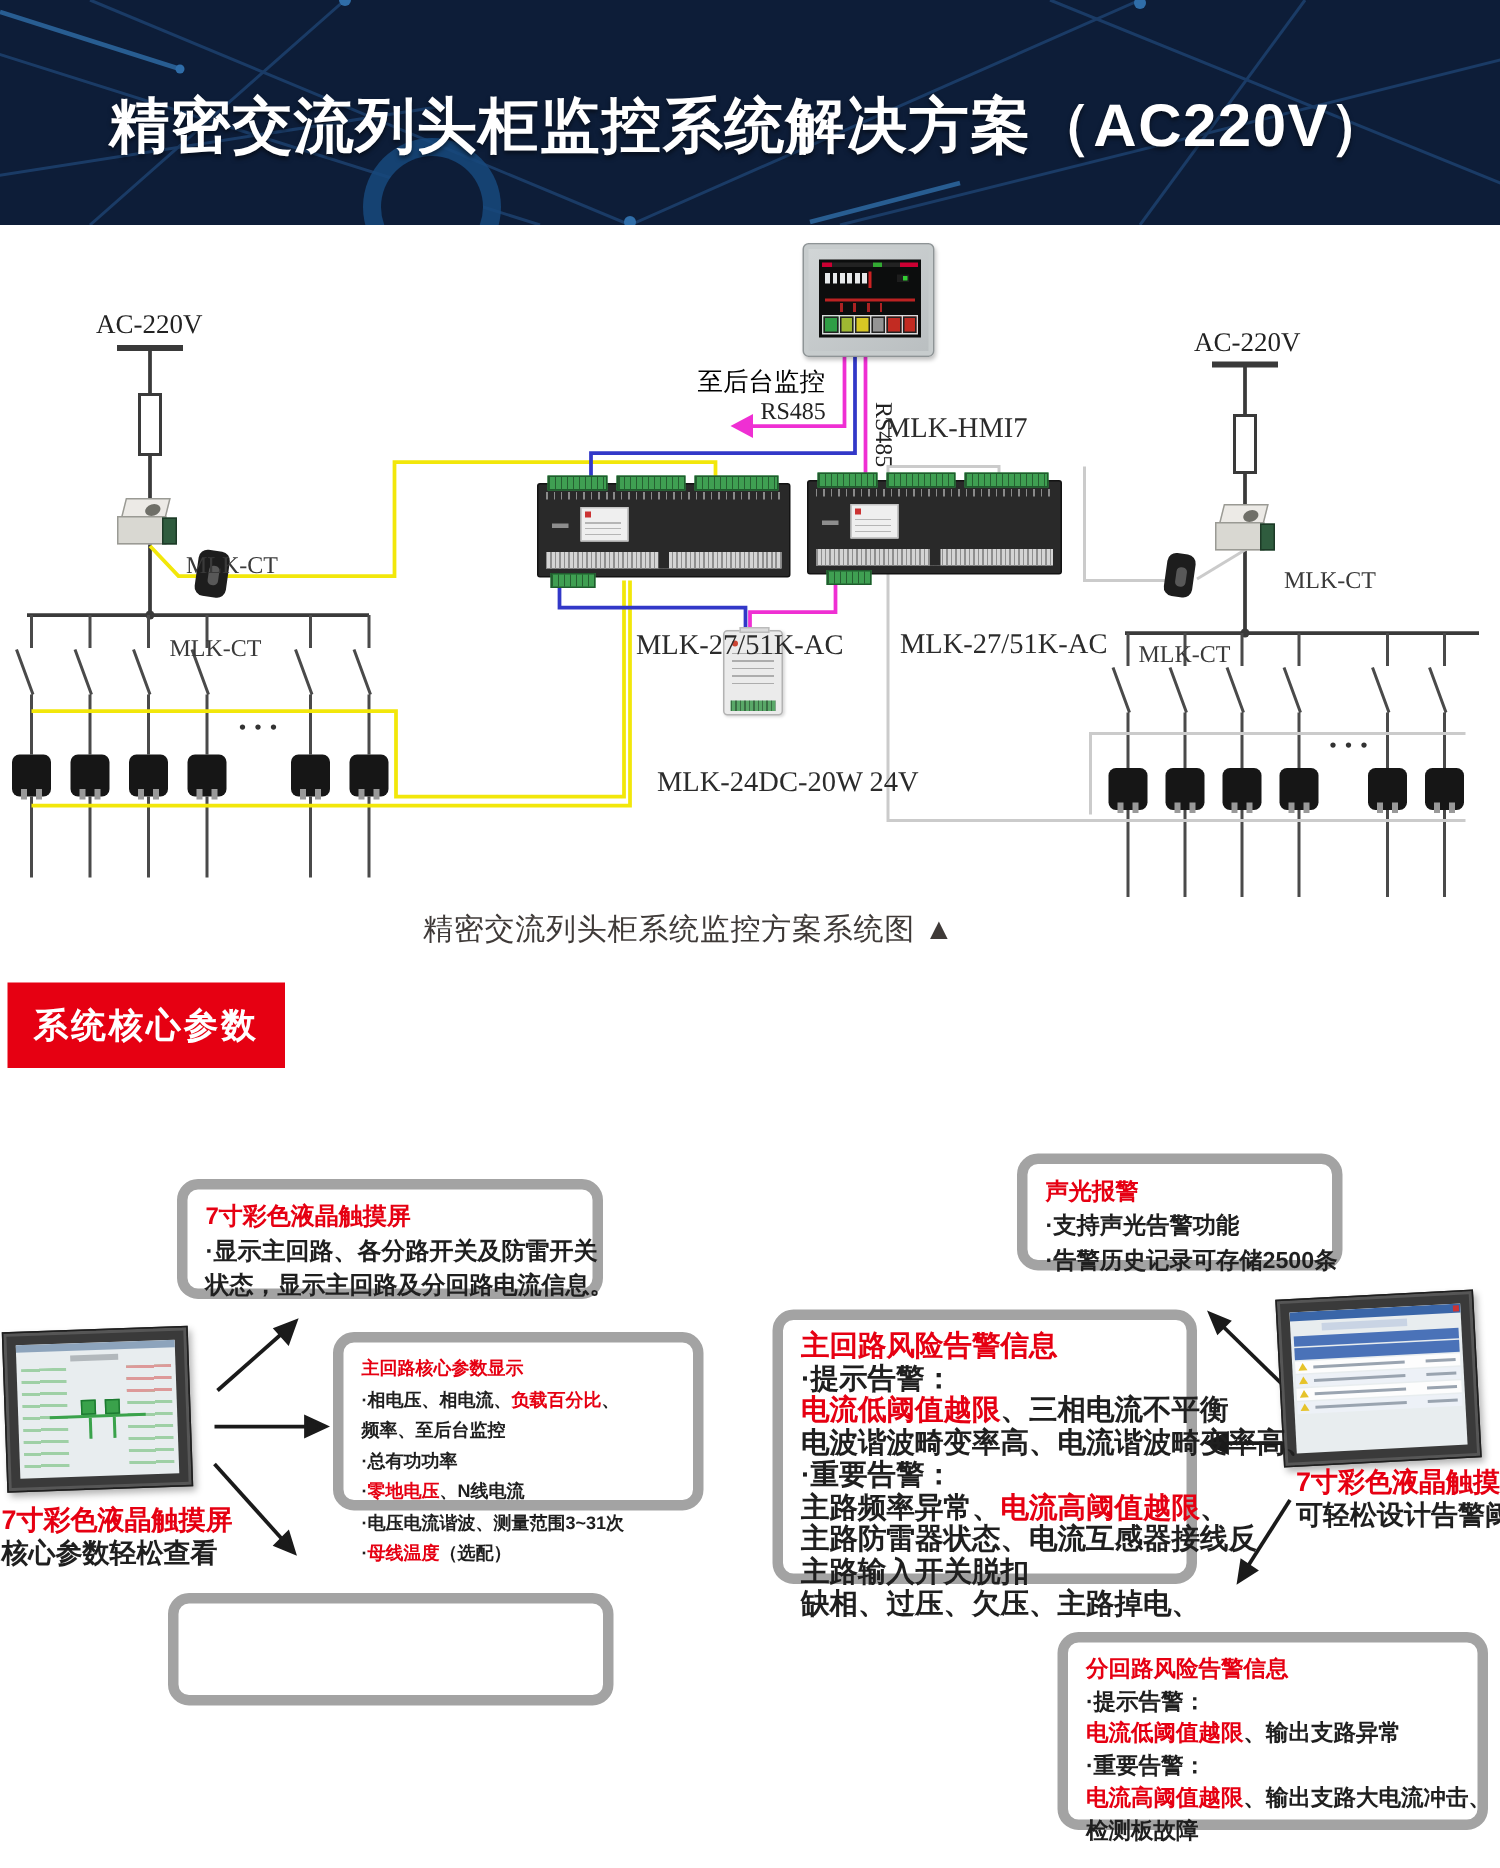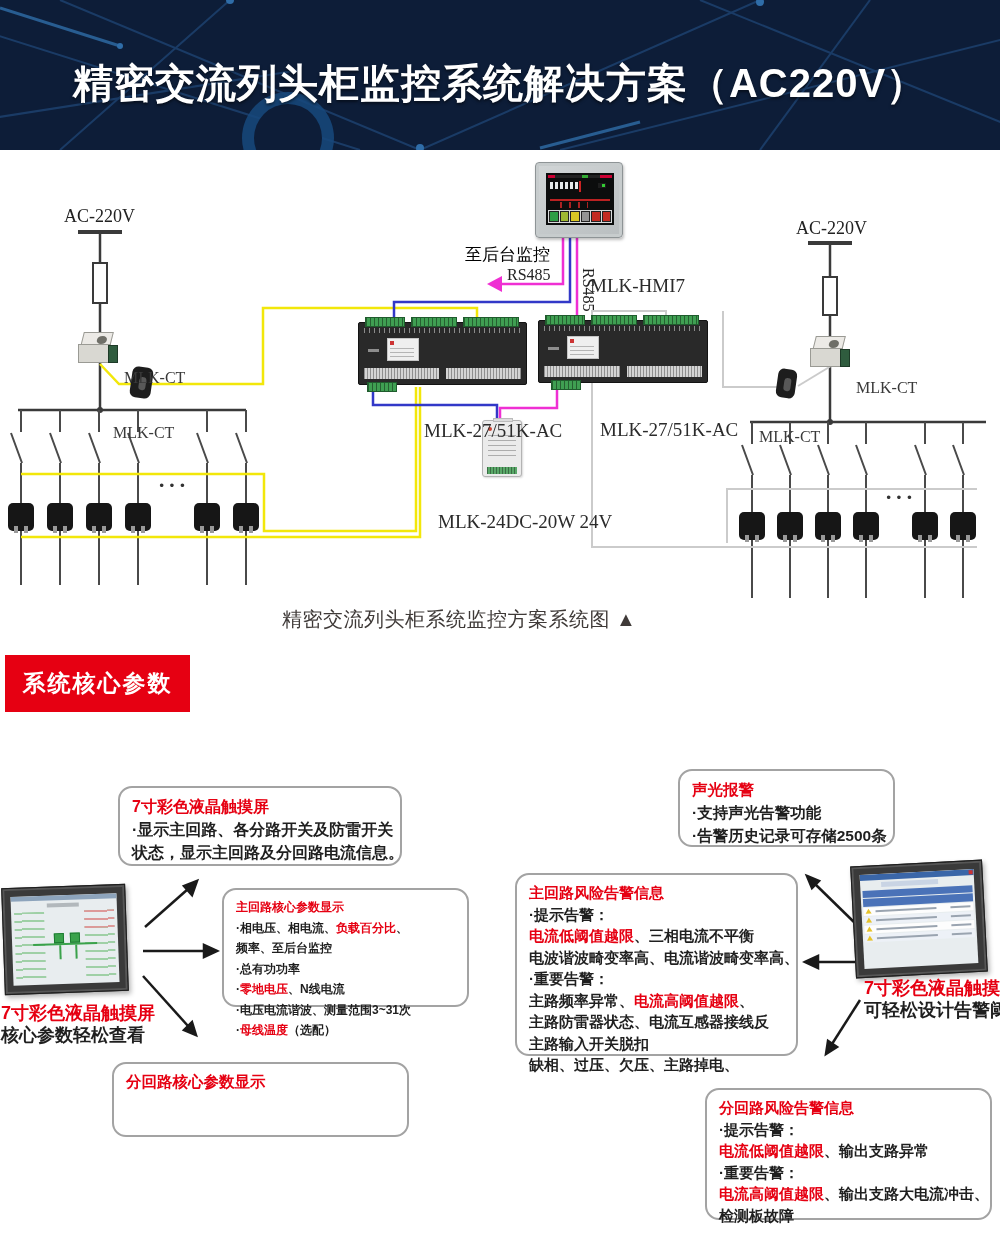--- a/index.html
+++ b/index.html
@@ -107,30 +107,30 @@
                   border-bottom:5px solid #e6c32a; }
   .ms2-row .bar { position:absolute; left:12px; top:3px; width:55%; height:2px; background:#9aa4b0; }
   .ms2-row .bar2 { position:absolute; right:3px; top:3px; width:18%; height:2px; background:#9aa4b0; }
 
   
   .caption { position:absolute; left:282px; top:606px; font-size:20px; color:#3f3a38; letter-spacing:.5px; }
   .banner { position:absolute; left:5px; top:655px; width:185px; height:57px; background:#e60012;
             color:#fff; font-size:23px; font-weight:bold; text-align:center; line-height:57px; letter-spacing:2px; }
 
   
-  .bx { position:absolute; background:#fff; border:2px solid #a3a3a3; border-radius:14px;
+  .bx { position:absolute; background:#fff; border:7px solid #a3a3a3; border-radius:14px;
         padding:7px 6px 6px 12px; z-index:2; }
   .bx .ti { color:#e60012; font-weight:bold; }
   .bx .ln { color:#1f1f1f; font-weight:bold; white-space:nowrap; }
   .bx .rd { color:#e60012; }
   .bx-a { left:118px; top:786px; width:284px; height:80px; font-size:16px; line-height:23px; }
   .bx-b { left:222px; top:888px; width:247px; height:119px; font-size:12px; line-height:20.5px; }
   .bx-c { left:112px; top:1062px; width:297px; height:75px; font-size:15.5px; line-height:22px; }
   .bx-d { left:678px; top:769px; width:217px; height:78px; font-size:15.5px; line-height:23px; }
-  .bx-e { left:515px; top:873px; width:283px; height:183px; font-size:15px; line-height:21.5px; }
+  .bx-e { left:515px; top:873px; width:283px; height:183px; font-size:19px; line-height:21.5px; }
   .bx-f { left:705px; top:1088px; width:287px; height:132px; font-size:15px; line-height:21.5px; }
 
   .scr-cap { position:absolute; font-size:18px; font-weight:bold; line-height:22px; white-space:nowrap; z-index:2; }
   .scr-cap .r { color:#e60012; } .scr-cap .k { color:#1f1f1f; }
 </style>
 </head>
 <body>
 
 <div class="page">
 
@@ -447,21 +447,20 @@
         <div class="ln"><span>·相电压、相电流、</span><span class="rd">负载百分比</span><span>、</span></div>
         <div class="ln"><span>频率、至后台监控</span></div>
         <div class="ln"><span>·总有功功率</span></div>
         <div class="ln"><span>·</span><span class="rd">零地电压</span><span>、N线电流</span></div>
         <div class="ln"><span>·电压电流谐波、测量范围3~31次</span></div>
         <div class="ln"><span>·</span><span class="rd">母线温度</span><span>（选配）</span></div>
       </div>
   </div>
 
   <div class="bx bx-c">
-    <div class="ti">分回路核心参数显示</div>
   </div>
 
   <div class="bx bx-d">
     <div class="ti">声光报警</div>
     <div>
         <div class="ln"><span>·支持声光告警功能</span></div>
         <div class="ln"><span>·告警历史记录可存储2500条</span></div>
       </div>
   </div>
 

